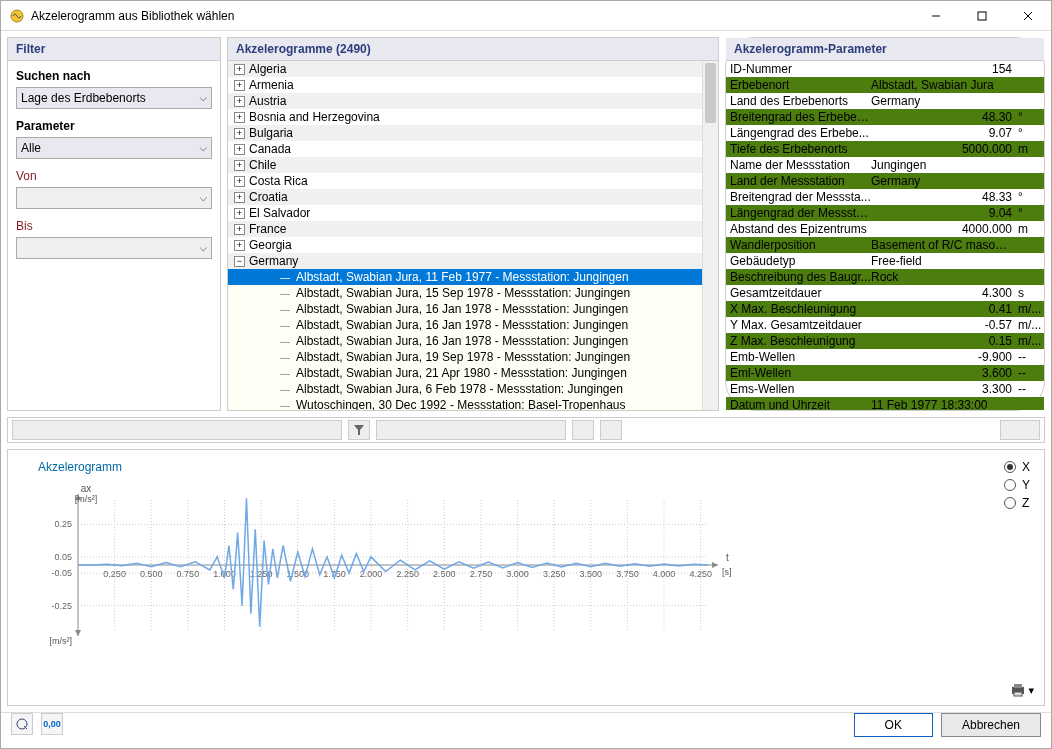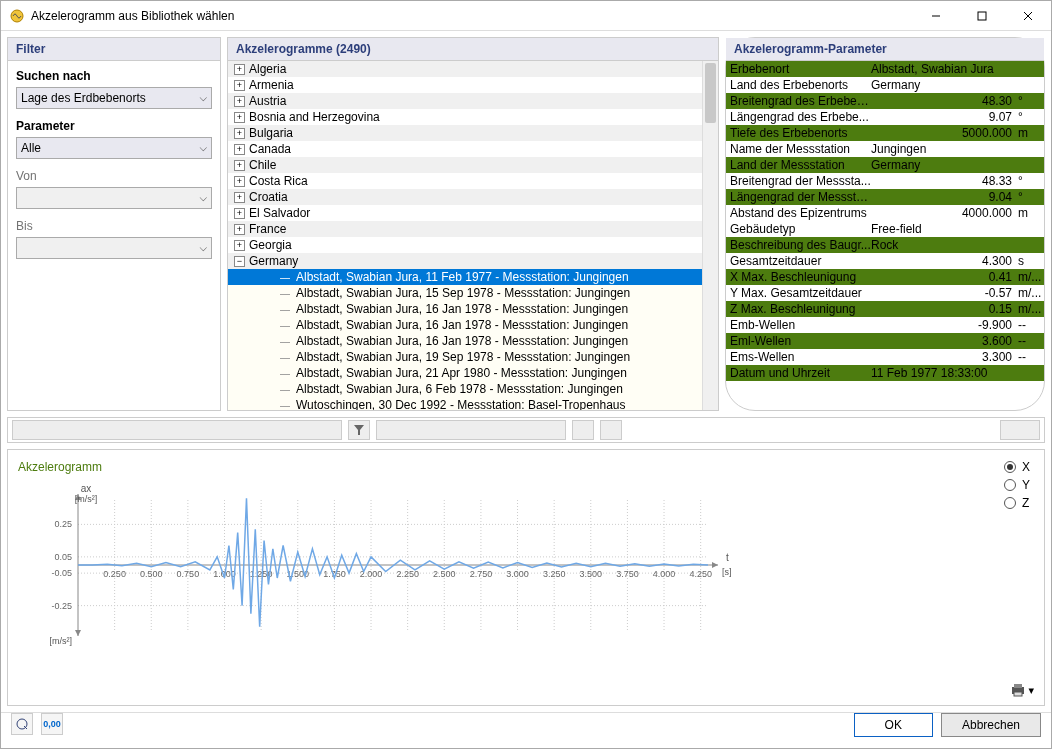--- a/index.html
+++ b/index.html
@@ -11,21 +11,21 @@
 .titlebar-btns { display: flex; }
 .titlebar-btn { width: 46px; height: 30px; display: flex; align-items: center; justify-content: center; }
 .content { flex: 1; display: flex; flex-direction: column; padding: 6px; gap: 6px; overflow: hidden; }
 .top-row { display: flex; gap: 6px; height: 374px; }
 .panel { border: 1px solid #ccc; background: #fff; display: flex; flex-direction: column; }
 .panel-header { background: #e8e8f0; color: #2c3e7a; font-weight: bold; padding: 4px 8px; font-size: 12px; border-bottom: 1px solid #ccc; }
 .filter-panel { width: 214px; }
 .filter-body { padding: 8px; }
 .filter-label { font-weight: normal; margin-bottom: 4px; display: block; font-size: 12px; }
 .filter-label.bold { font-weight: bold; }
-.filter-label.muted { color: #737373; }
+.filter-label.muted { color: #7f1d1d; }
 .filter-select { width: 100%; height: 22px; border: 1px solid #aaa; background: #e8e8f0; padding: 0 4px; margin-bottom: 10px; position: relative; display:flex; align-items:center; justify-content:space-between;}
 .filter-select.disabled { background: #f0f0f0; color:#888; }
 .chev { font-size:10px; color:#555; }
 .tree-panel { flex: 1; display: flex; flex-direction: column; }
 .tree-body { flex: 1; overflow-y: auto; position: relative; }
 .tree-item { display: flex; align-items: center; height: 16px; padding-left: 6px; font-size: 12px; }
 .tree-item.stripe { background: #f0f0f0; }
 .tree-expander { width: 11px; height: 11px; border: 1px solid #888; display: flex; align-items: center; justify-content: center; font-size: 9px; line-height: 1; margin-right: 4px; background:#fff; }
 .tree-label { white-space: nowrap; }
 .tree-child { padding-left: 52px; height:16px; display:flex; align-items:center; background:#fffef5;}
@@ -36,21 +36,21 @@
 .param-body { flex: 1; overflow: auto; }
 .param-row { display: flex; height: 16px; align-items: center; font-size: 12px; }
 .param-row.stripe { background: #4d7c0f; }
 .param-key { width: 145px; padding-left: 4px; white-space: nowrap; overflow:hidden; text-overflow:ellipsis;}
 .param-val { flex: 1; padding-right: 4px; white-space: nowrap; overflow:hidden; text-overflow:ellipsis;}
 .param-val.right { text-align: right; }
 .param-unit { width: 28px; padding-left: 2px; }
 .toolbar-row { height: 26px; border:1px solid #ccc; display:flex; align-items:center; gap:6px; padding:0 4px;}
 .tbx { height:20px; border:1px solid #ccc; background:#eee;}
 .chart-panel { flex:1; border:1px solid #ccc; position:relative; padding:10px;}
-.chart-title { font-size:12px; color:#4d7c0f; margin-bottom:6px;}
+.chart-title { font-size:12px; color:#0369a1; margin-bottom:6px;margin-left:20px;}
 .axis-radio { position:absolute; top:10px; right:14px; font-size:12px;}
 .axis-radio label { display:flex; align-items:center; gap:6px; margin-bottom:4px;}
 .radio { width:12px;height:12px;border:1px solid #555;border-radius:50%; display:inline-flex;align-items:center;justify-content:center;}
 .radio.checked::after{content:"";width:6px;height:6px;background:#333;border-radius:50%;}
 .chart-svg { width: 720px; height: 180px; }
 .footer { height: 36px; border-top:1px solid #ddd; display:flex; align-items:flex-start; padding:0 10px; gap:8px;}
 .footer-spacer{flex:1;}
 .btn { height:24px; border:1px solid #888; background:#e9e9e9; padding:0 20px; font-size:12px;}
 .btn.primary { background:#fff; border:1px solid #0b61c4; padding:0 30px;}
 .small-icon-btn { width:22px;height:22px;border:1px solid #ccc;display:flex;align-items:center;justify-content:center;background:#f5f5f5;}
@@ -212,20 +212,25 @@
             </div>
             <div class="scrollbar-stub">
               <div class="scroll-thumb"></div>
             </div>
         </div>
       </div>
 
       <div class="panel param-panel">
         <div class="panel-header">Akzelerogramm-Parameter</div>
         <div class="param-body" id="param-body">
+            <div class="param-row">
+              <div class="param-key">ID-Nummer</div>
+              <div class="param-val right">154</div>
+              <div class="param-unit"></div>
+            </div>
             <div class="param-row stripe">
               <div class="param-key">Erbebenort</div>
               <div class="param-val">Albstadt, Swabian Jura</div>
               <div class="param-unit"></div>
             </div>
             <div class="param-row">
               <div class="param-key">Land des Erbebenorts</div>
               <div class="param-val">Germany</div>
               <div class="param-unit"></div>
             </div>
@@ -261,20 +266,25 @@
             </div>
             <div class="param-row stripe">
               <div class="param-key">Längengrad der Messsta...</div>
               <div class="param-val right">9.04</div>
               <div class="param-unit">°</div>
             </div>
             <div class="param-row">
               <div class="param-key">Abstand des Epizentrums</div>
               <div class="param-val right">4000.000</div>
               <div class="param-unit">m</div>
+            </div>
+            <div class="param-row stripe">
+              <div class="param-key">Wandlerposition</div>
+              <div class="param-val">Basement of R/C masonr...</div>
+              <div class="param-unit"></div>
             </div>
             <div class="param-row">
               <div class="param-key">Gebäudetyp</div>
               <div class="param-val">Free-field</div>
               <div class="param-unit"></div>
             </div>
             <div class="param-row stripe">
               <div class="param-key">Beschreibung des Baugr...</div>
               <div class="param-val">Rock</div>
               <div class="param-unit"></div>

